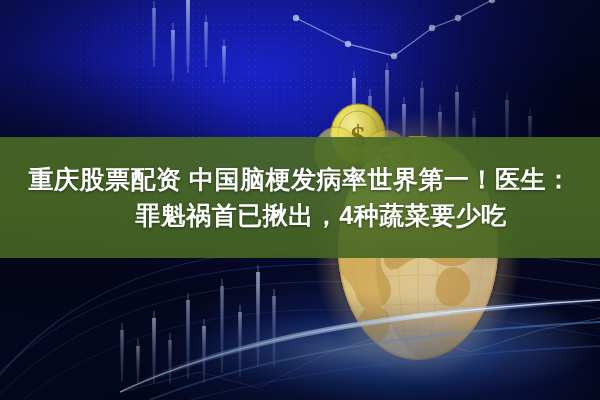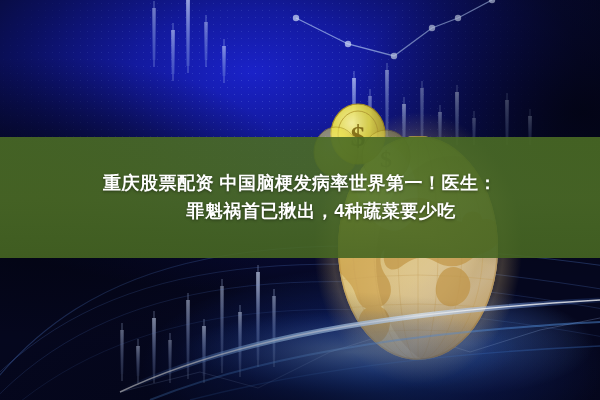--- a/index.html
+++ b/index.html
@@ -46,21 +46,21 @@
   .banner{
     position:absolute;left:0;right:0;
     top:137px;height:121px;
     background:linear-gradient(180deg, rgba(74,107,36,.90) 0%, rgba(77,110,38,.88) 50%, rgba(70,102,34,.90) 100%);
   }
   .banner-txt{
     position:absolute;left:0;right:0;top:137px;height:121px;
     display:flex;flex-direction:column;align-items:center;justify-content:center;
     gap:6px;
     color:#ffffff;
-    font-size:18px;font-weight:bold;letter-spacing:.5px;line-height:1.18;
+    font-size:25px;font-weight:bold;letter-spacing:.5px;line-height:1.18;
     text-shadow:0 1px 3px rgba(0,0,0,.45);
     text-align:center;
     padding:0 6px;
     box-sizing:border-box;
   }
   .line1{white-space:nowrap;}
   .line2{white-space:nowrap;margin-left:42px;}
 </style>
 </head>
 <body>

